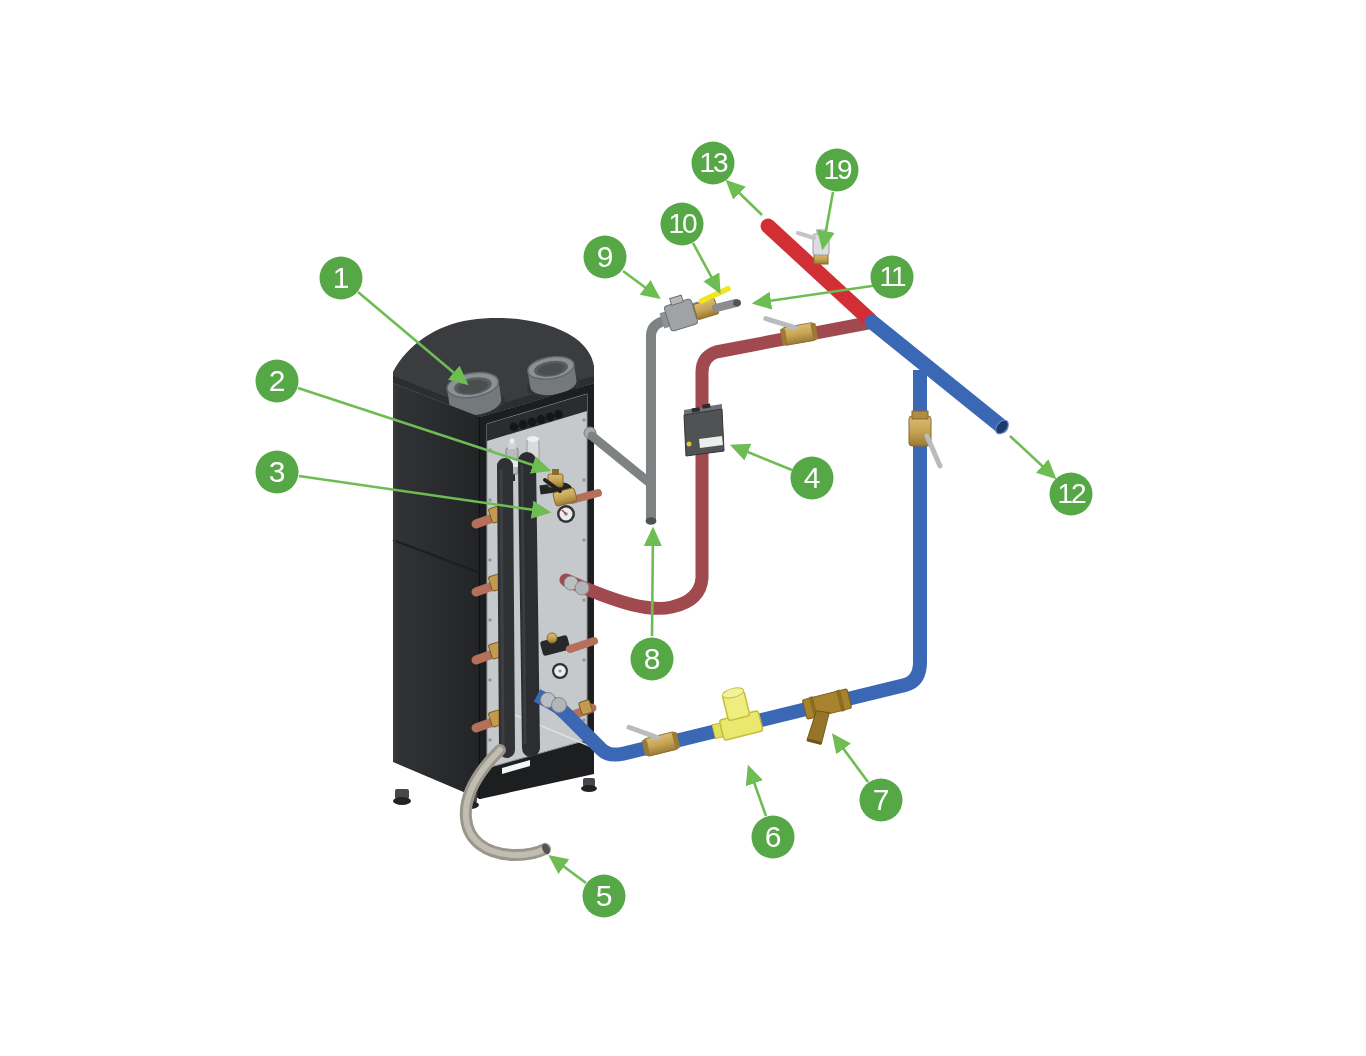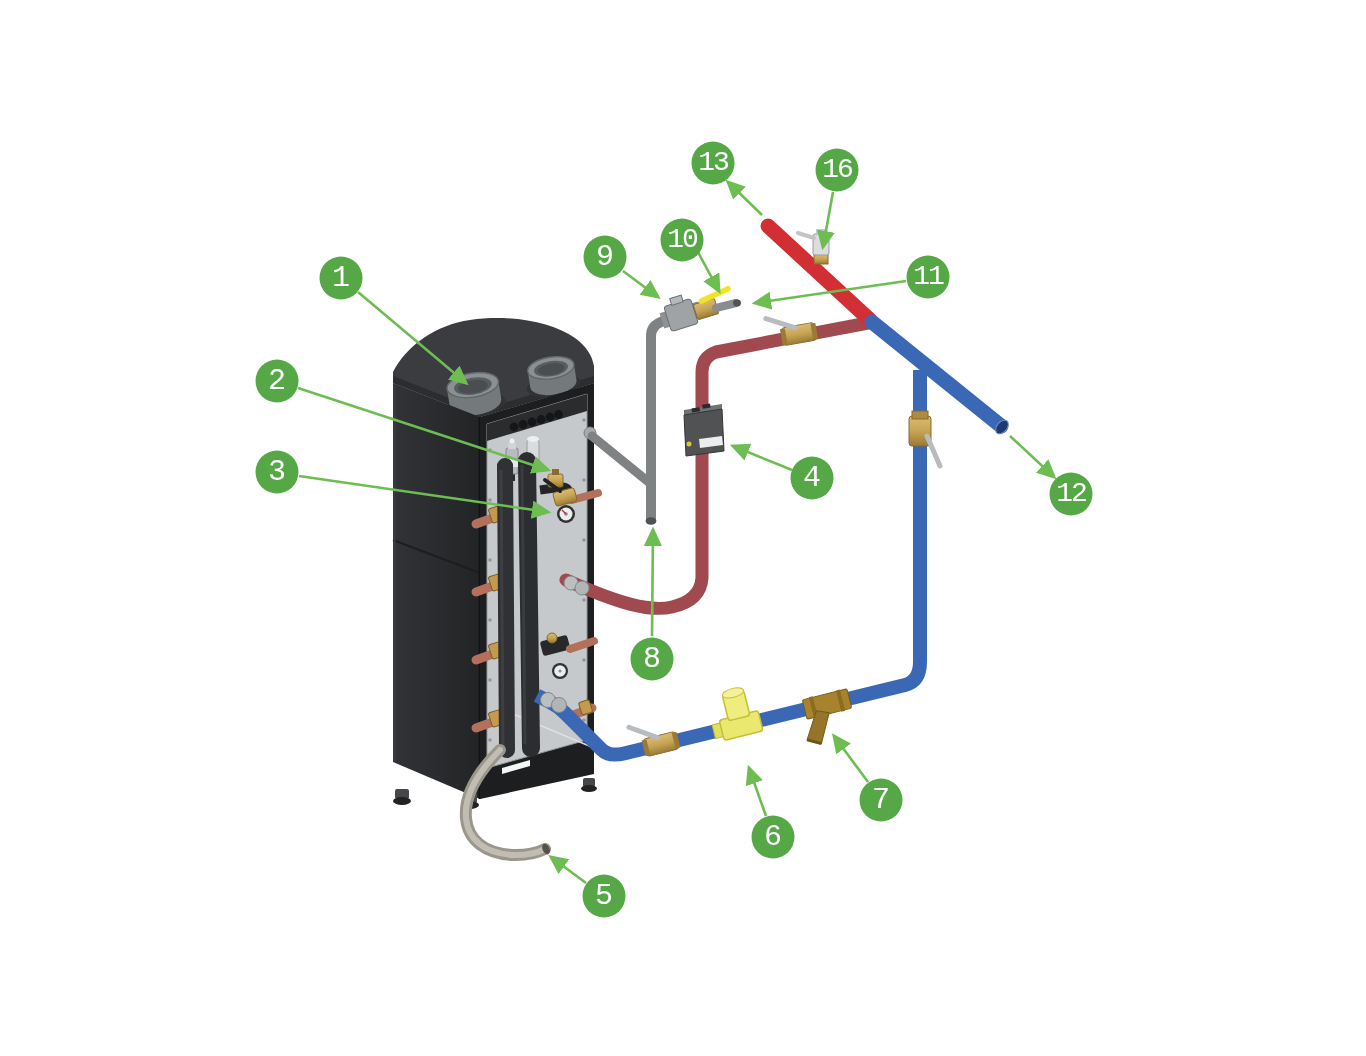--- a/index.html
+++ b/index.html
@@ -24,21 +24,21 @@
   }
   .stage svg{position:absolute;left:0;top:0;}
   .callout{
     position:absolute;width:43px;height:43px;border-radius:50%;
     background:var(--green);color:#fff;
     display:flex;align-items:center;justify-content:center;
     transform:translate(-50%,-50%);
     font-size:30px;line-height:1;user-select:none;
   }
   .callout.two{font-size:28px;letter-spacing:-2px;}
-  .callout .num{transform:translateY(-1px);font-family:Liberation Mono, monospace;}
+  .callout .num{transform:translateY(-1px);}
 </style>
 </head>
 <body>
 
 <div class="stage">
 
 <svg width="1366" height="1056" viewBox="0 0 1366 1056">
   <defs>
     <marker id="arw" markerWidth="8" markerHeight="8" refX="6.2" refY="3.5" orient="auto">
       <path d="M0,0 L7.5,3.5 L0,7 Z" fill="#6dbd52"></path>
@@ -339,28 +339,28 @@
     </div>
 <div class="callout" style="left:881px;top:800px">
       <span class="num">7</span>
     </div>
 <div class="callout" style="left:652px;top:659px">
       <span class="num">8</span>
     </div>
 <div class="callout" style="left:605px;top:257px">
       <span class="num">9</span>
     </div>
-<div class="callout two" style="left:682px;top:240px">
+<div class="callout two" style="left:682px;top:224px">
       <span class="num">10</span>
     </div>
-<div class="callout two" style="left:928px;top:277px">
+<div class="callout two" style="left:892px;top:277px">
       <span class="num">11</span>
     </div>
 <div class="callout two" style="left:837px;top:170px">
-      <span class="num">16</span>
+      <span class="num">19</span>
     </div>
 <div class="callout two" style="left:713px;top:163px">
       <span class="num">13</span>
     </div>
 <div class="callout two" style="left:1071px;top:494px">
       <span class="num">12</span>
     </div>
 
 </div>
 

